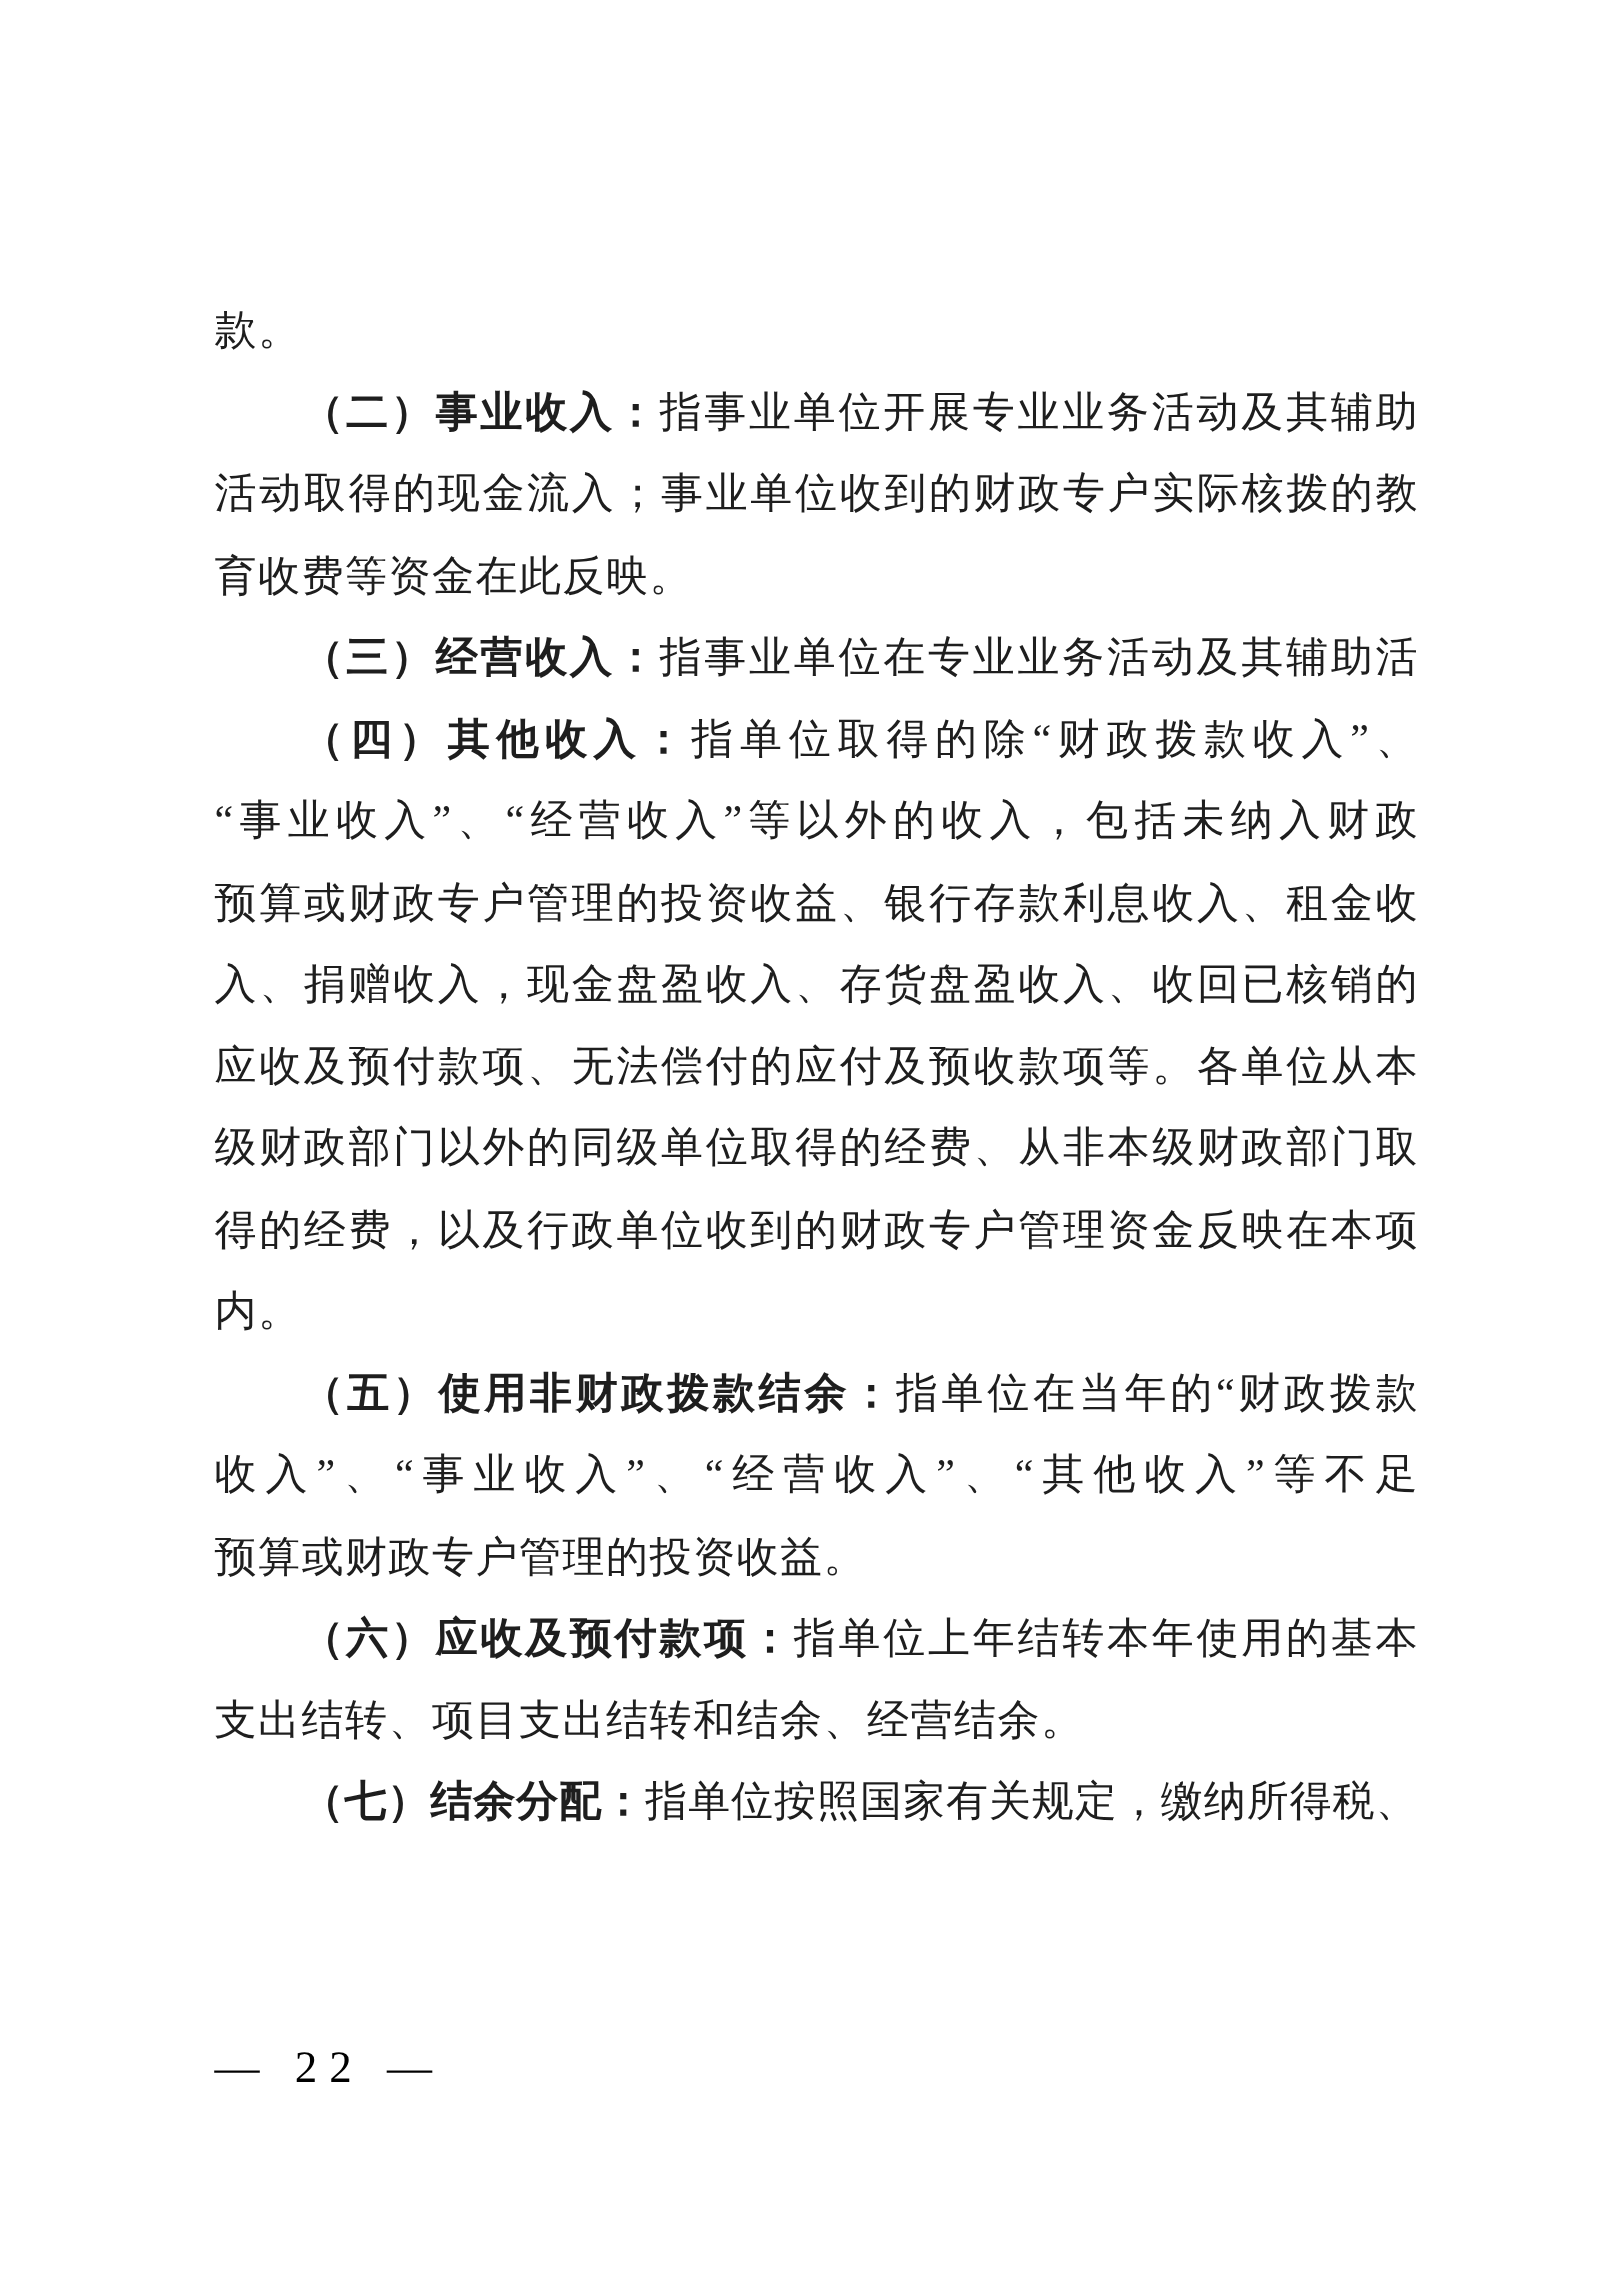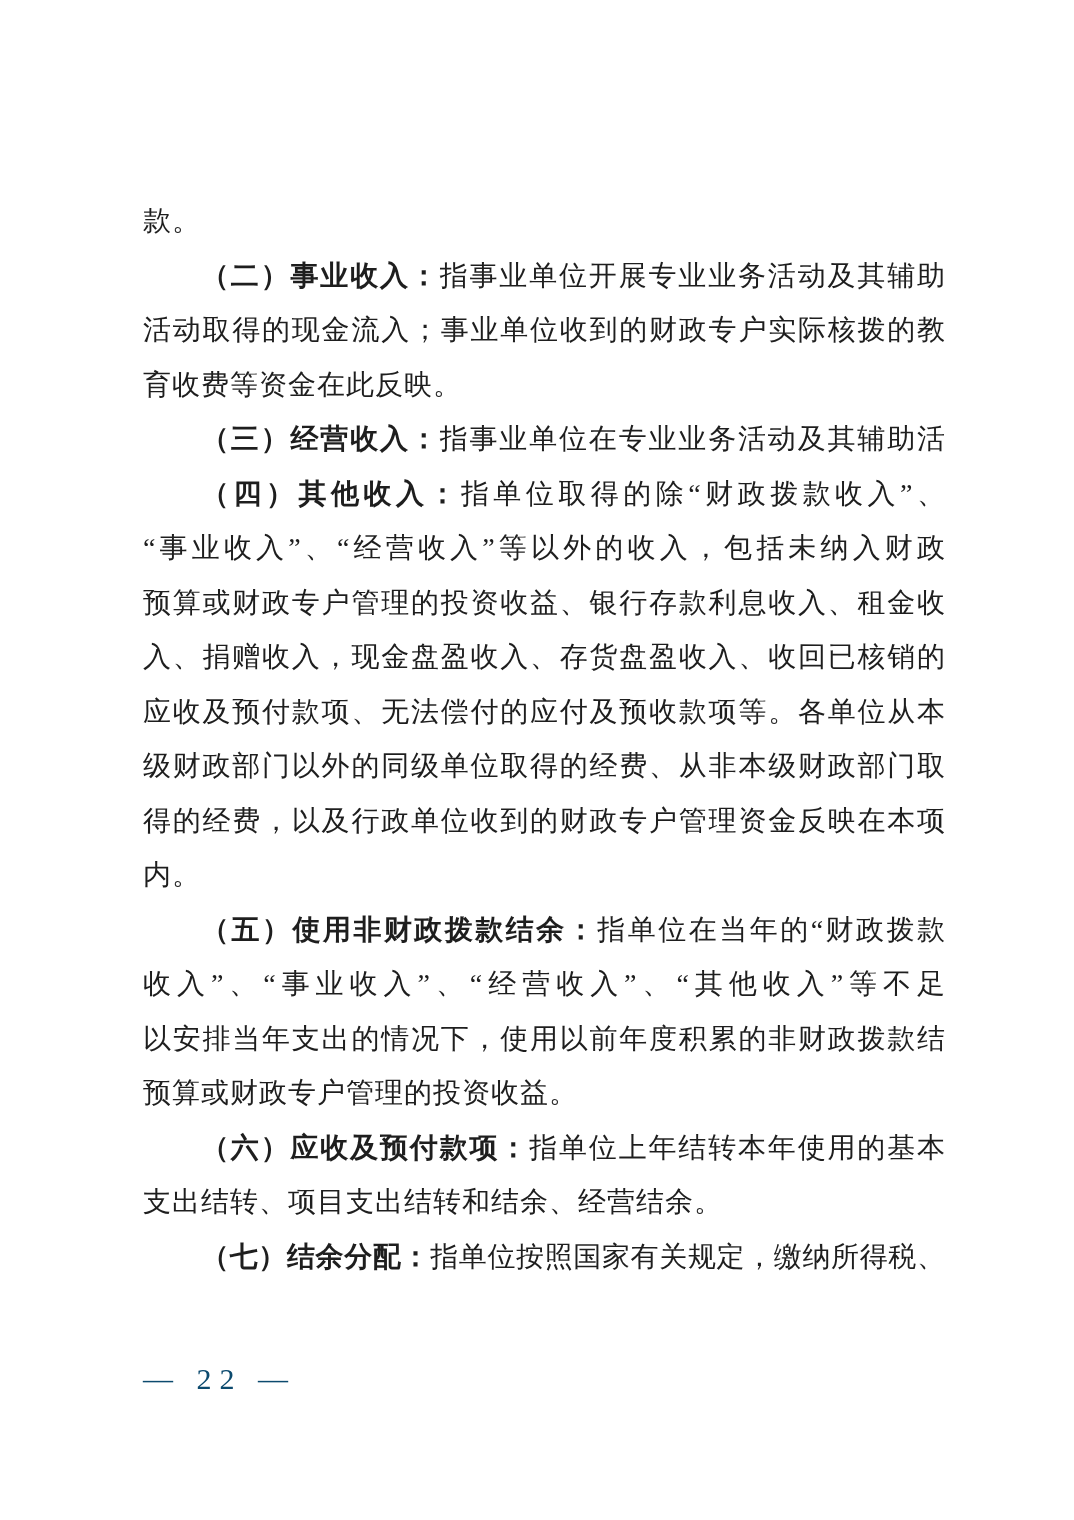--- a/index.html
+++ b/index.html
@@ -42,21 +42,21 @@
   .line .label {
     font-weight: bold;
   }
   .footer {
     position: absolute;
     left: 143px;
     top: 1358px;
     height: 42px;
     line-height: 42px;
     font-size: 30px;
-    color: #0c4a6e;
+    color: #000000;
     letter-spacing: 8px;
   }
 </style>
 </head>
 <body>
 
 <div class="page">
   <div class="doc" id="doc-body">
   <div class="line"><span class="label"></span><span class="text">款。</span></div>
 
@@ -82,21 +82,20 @@
   <div class="line justify"><span class="label"></span><span class="text">级财政部门以外的同级单位取得的经费、从非本级财政部门取</span></div>
 
   <div class="line justify"><span class="label"></span><span class="text">得的经费，以及行政单位收到的财政专户管理资金反映在本项</span></div>
 
   <div class="line"><span class="label"></span><span class="text">内。</span></div>
 
   <div class="line indent justify"><span class="label">（五）使用非财政拨款结余：</span><span class="text">指单位在当年的“财政拨款</span></div>
 
   <div class="line justify"><span class="label"></span><span class="text">收入”、“事业收入”、“经营收入”、“其他收入”等不足</span></div>
 
-  <div class="line justify"><span class="label"></span><span class="text">以安排当年支出的情况下，使用以前年度积累的非财政拨款结</span></div>
 
   <div class="line"><span class="label"></span><span class="text">预算或财政专户管理的投资收益。</span></div>
 
   <div class="line indent justify"><span class="label">（六）应收及预付款项：</span><span class="text">指单位上年结转本年使用的基本</span></div>
 
   <div class="line"><span class="label"></span><span class="text">支出结转、项目支出结转和结余、经营结余。</span></div>
 
   <div class="line indent justify"><span class="label">（七）结余分配：</span><span class="text">指单位按照国家有关规定，缴纳所得税、</span></div>
 </div>
   <div class="footer">

